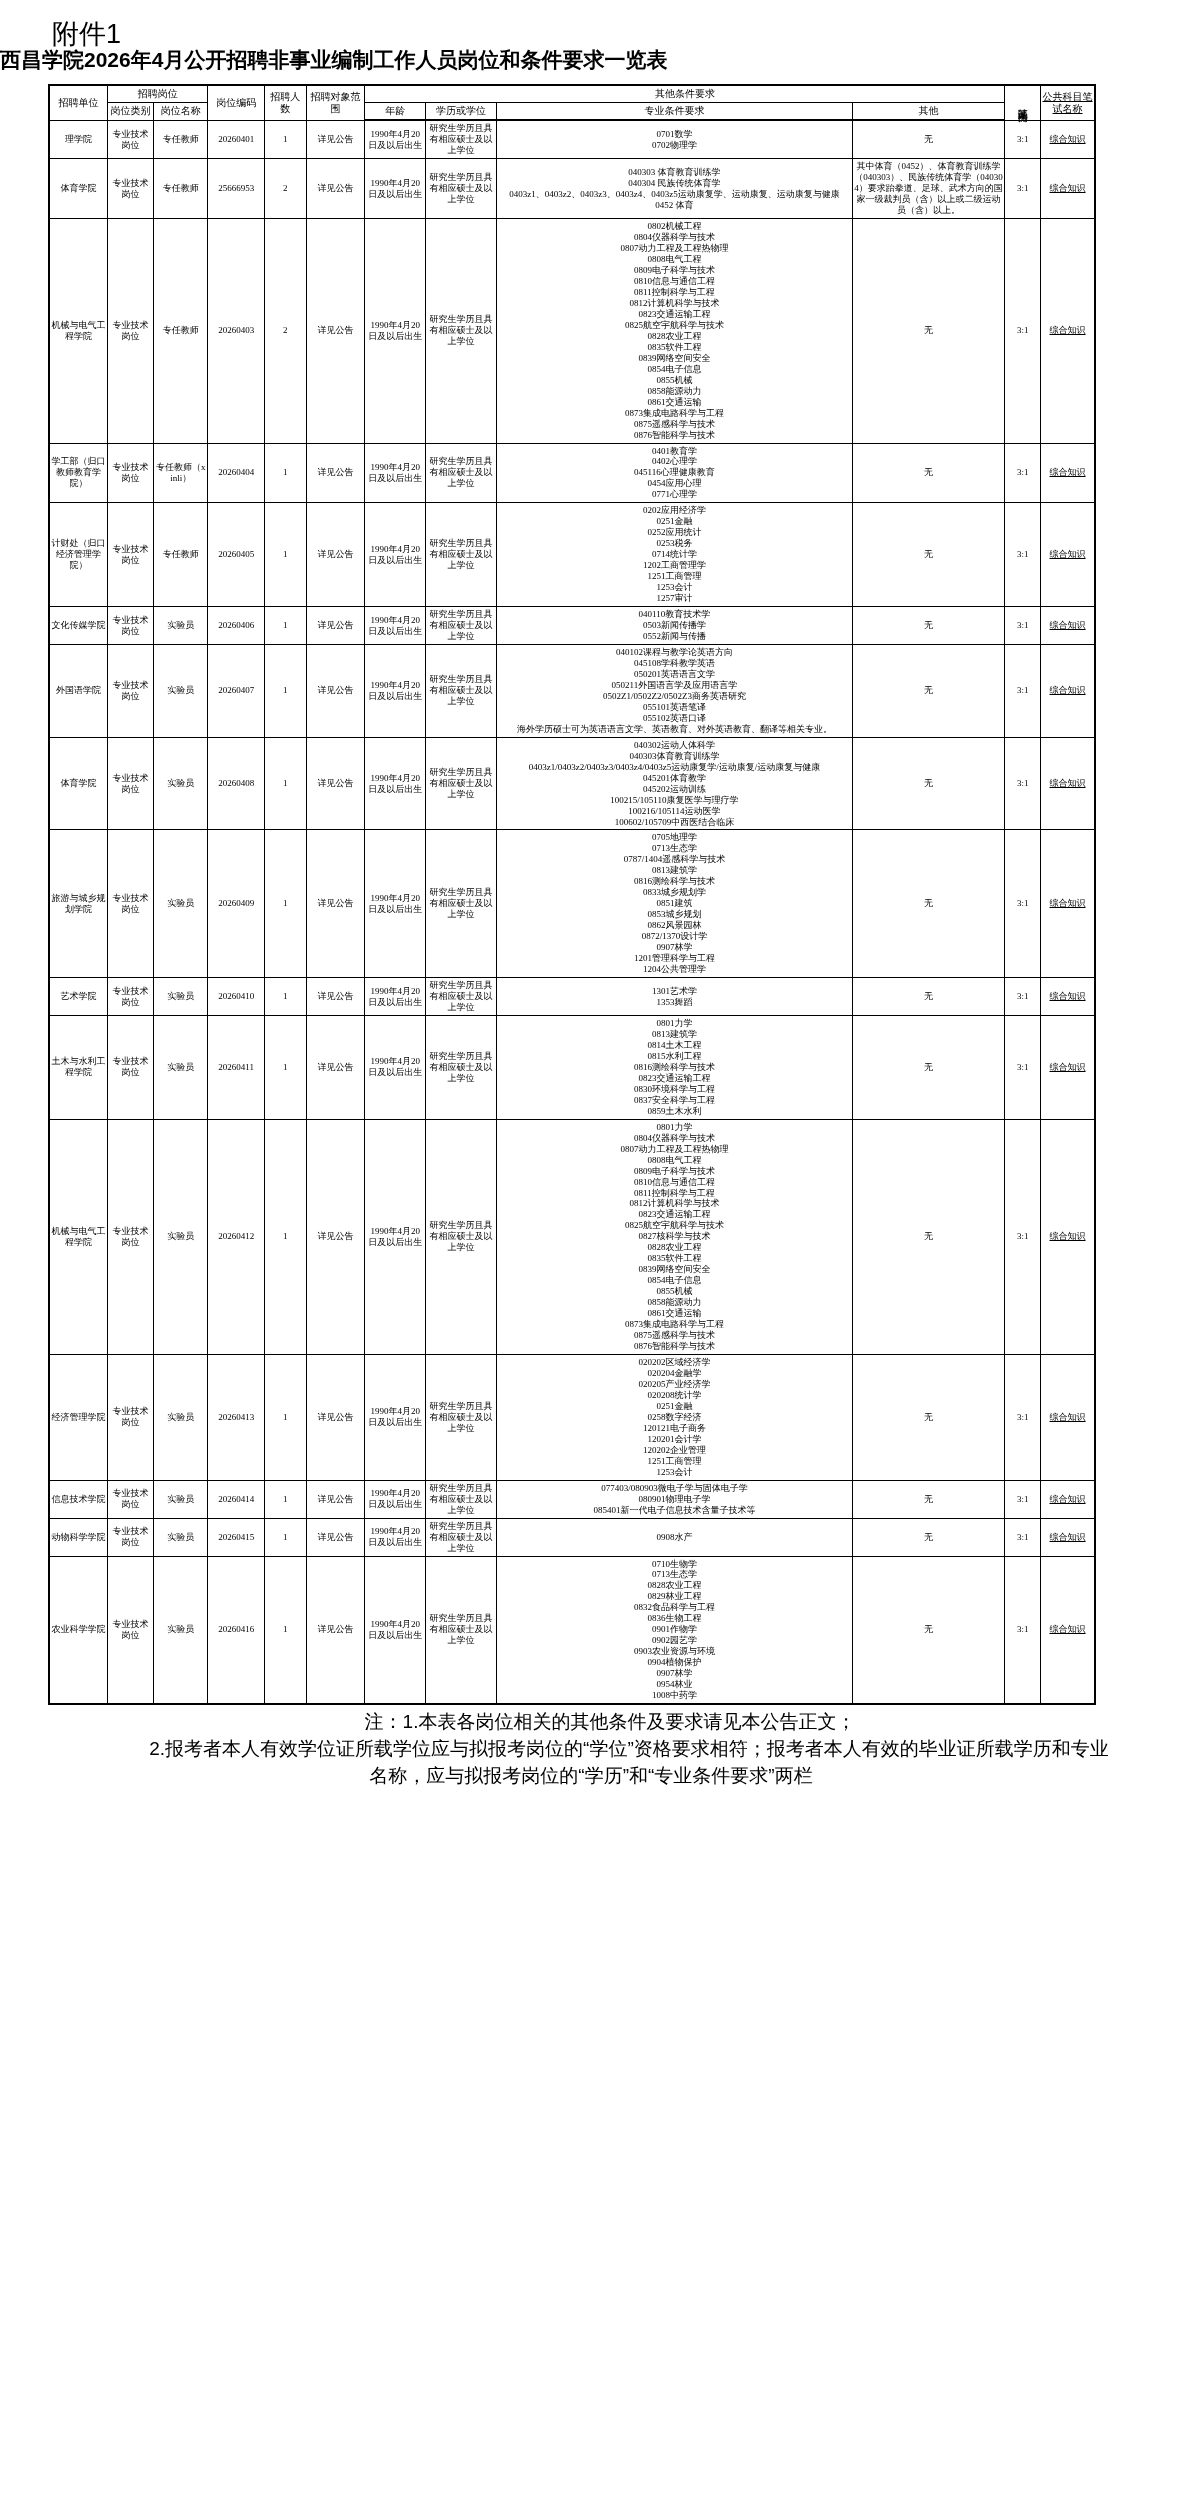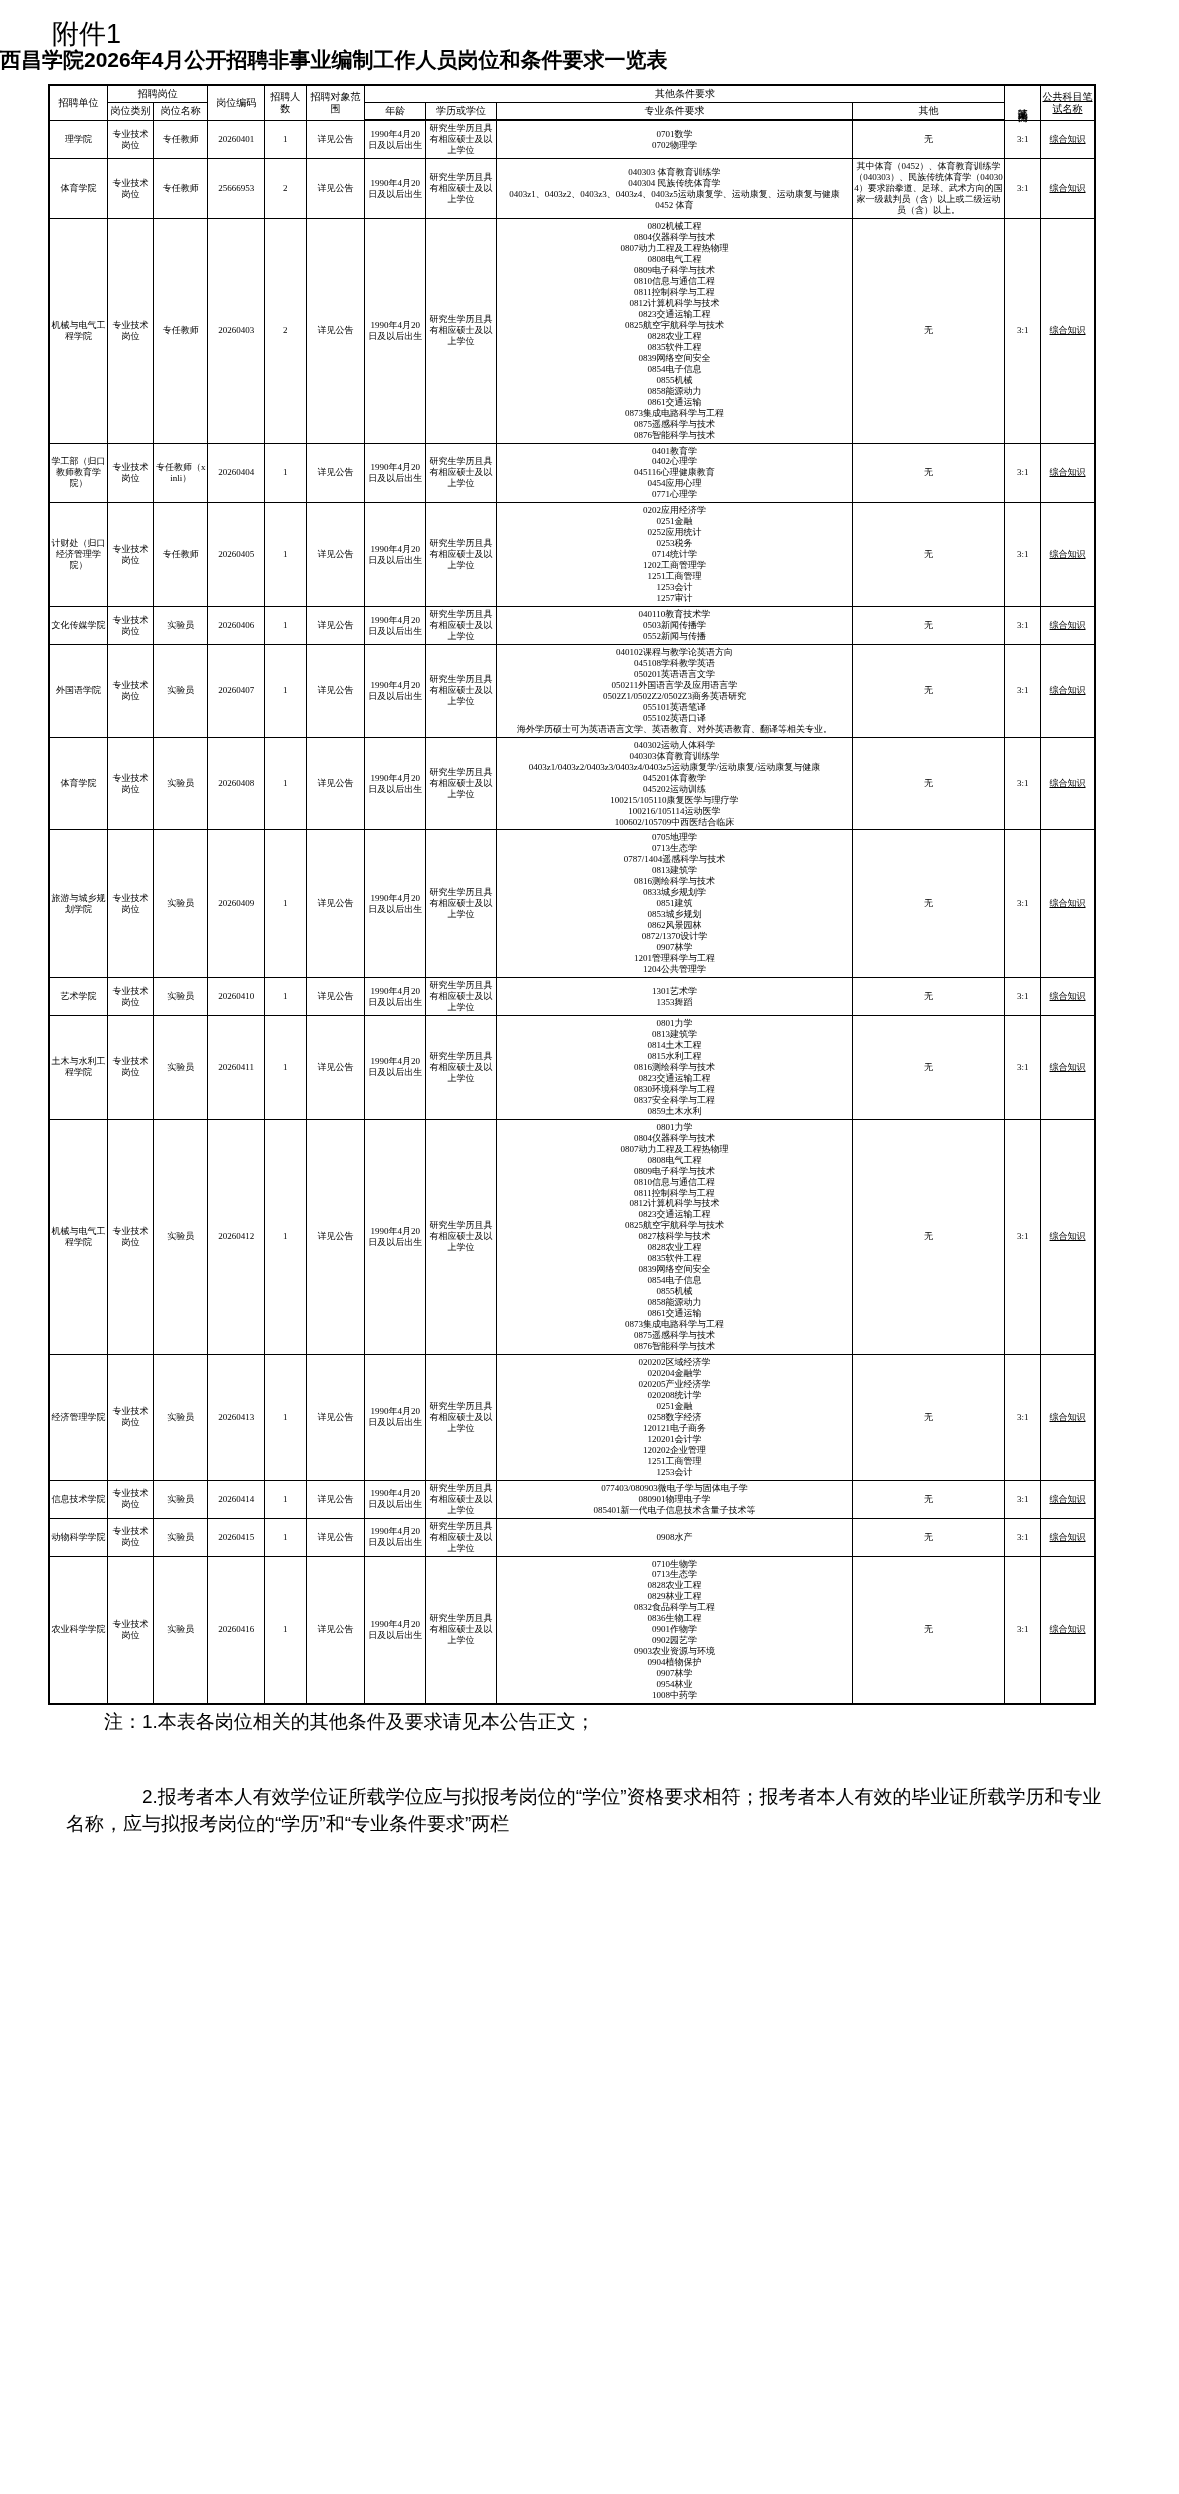--- a/index.html
+++ b/index.html
@@ -80,21 +80,21 @@
   .notes {
     position: absolute;
     left: 66px;
     width: 1050px;
     font-size: 19px;
     font-family: "Liberation Sans", "DejaVu Sans", sans-serif;
     line-height: 1.42;
   }
   .note-line { white-space: pre-wrap; }
   .note-indent-1 { text-indent: 38px; }
-  .note-indent-2 { text-indent: 76px; margin-top: 48px; }
+  .note-indent-2 { text-indent: 76px; }
 </style>
 </head>
 <body>
 
 <div class="page">
 
   <div class="attachment-label">附件1</div>
 
   <div class="doc-title">西昌学院2026年4月公开招聘非事业编制工作人员岗位和条件要求一览表</div>
 
@@ -472,18 +472,18 @@
 0907林学
 0954林业
 1008中药学</td>
           <td class="cell-multiline vmid outer-bottom">无</td>
           <td class="cell-multiline vmid outer-bottom">3:1</td>
           <td class="cell-multiline vmid outer-right outer-bottom">综合知识</td>
         </tr>
       </tbody>
   </table>
 
-  <div class="notes" id="notes-block" style="top: 1709px; position: absolute;">
+  <div class="notes" id="notes-block" style="top: 1709px; position: absolute; text-align: center;">
     <div class="note-line note-indent-1">注：1.本表各岗位相关的其他条件及要求请见本公告正文；</div>
     <div class="note-line note-indent-2">2.报考者本人有效学位证所载学位应与拟报考岗位的“学位”资格要求相符；报考者本人有效的毕业证所载学历和专业名称，应与拟报考岗位的“学历”和“专业条件要求”两栏</div>
   </div>
 
 </div>
 
 </body></html>

